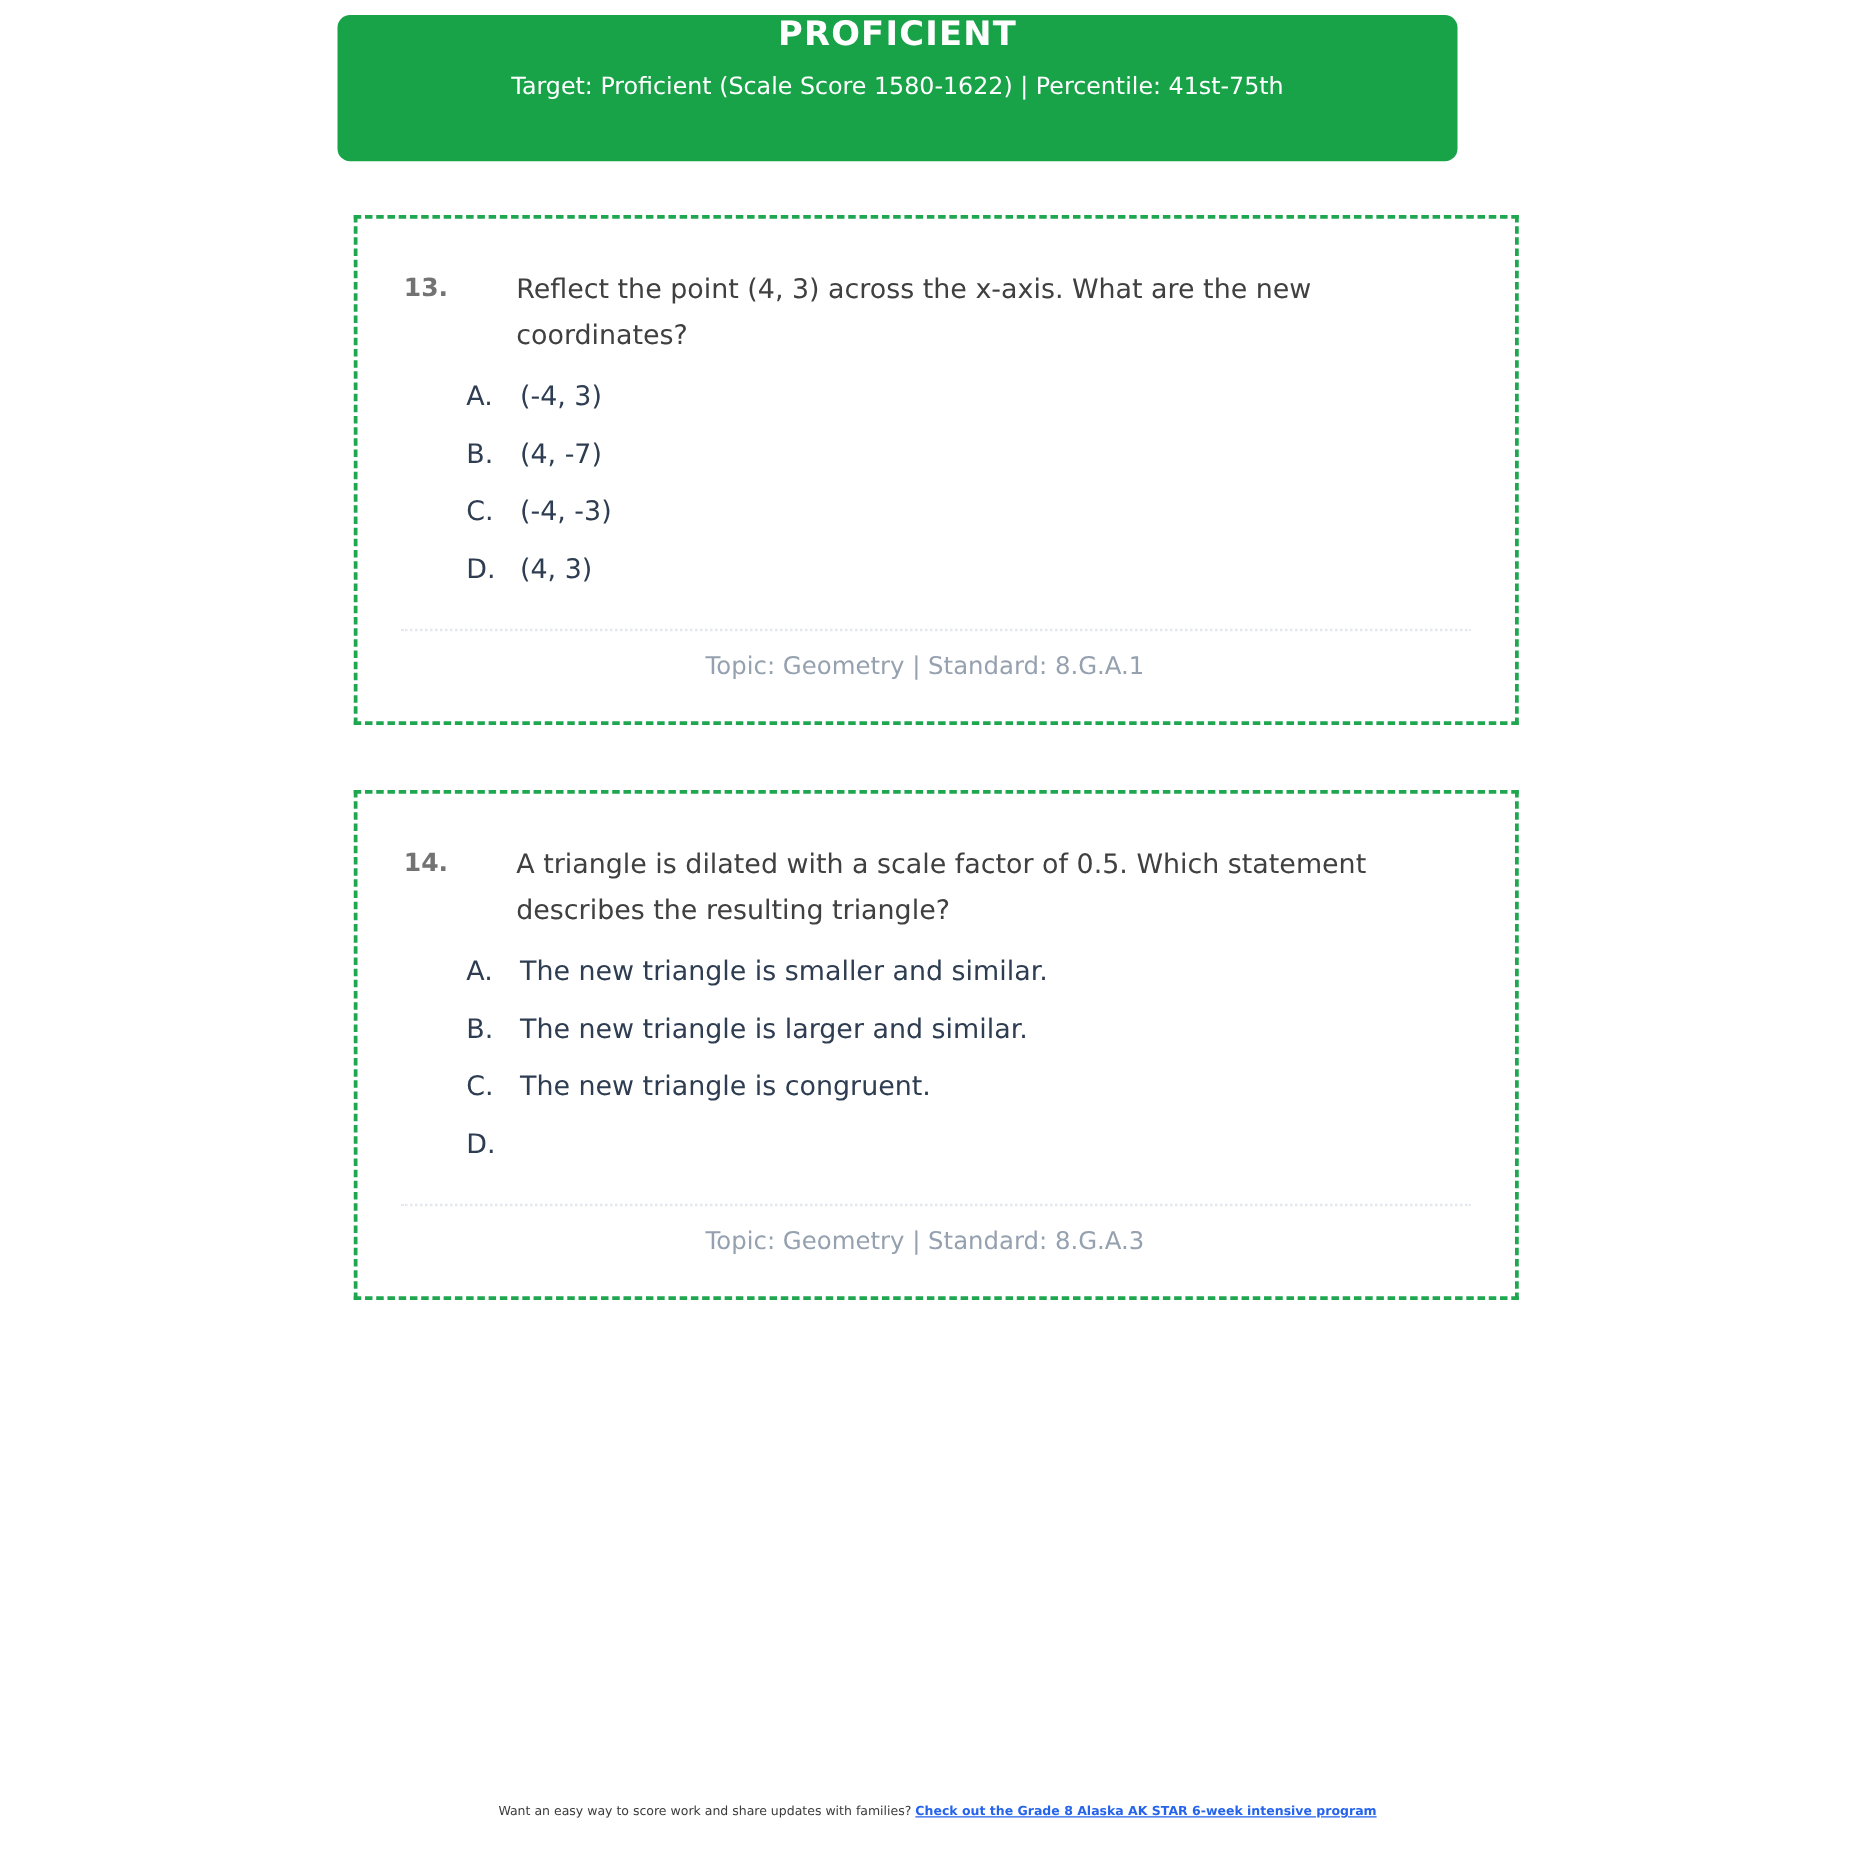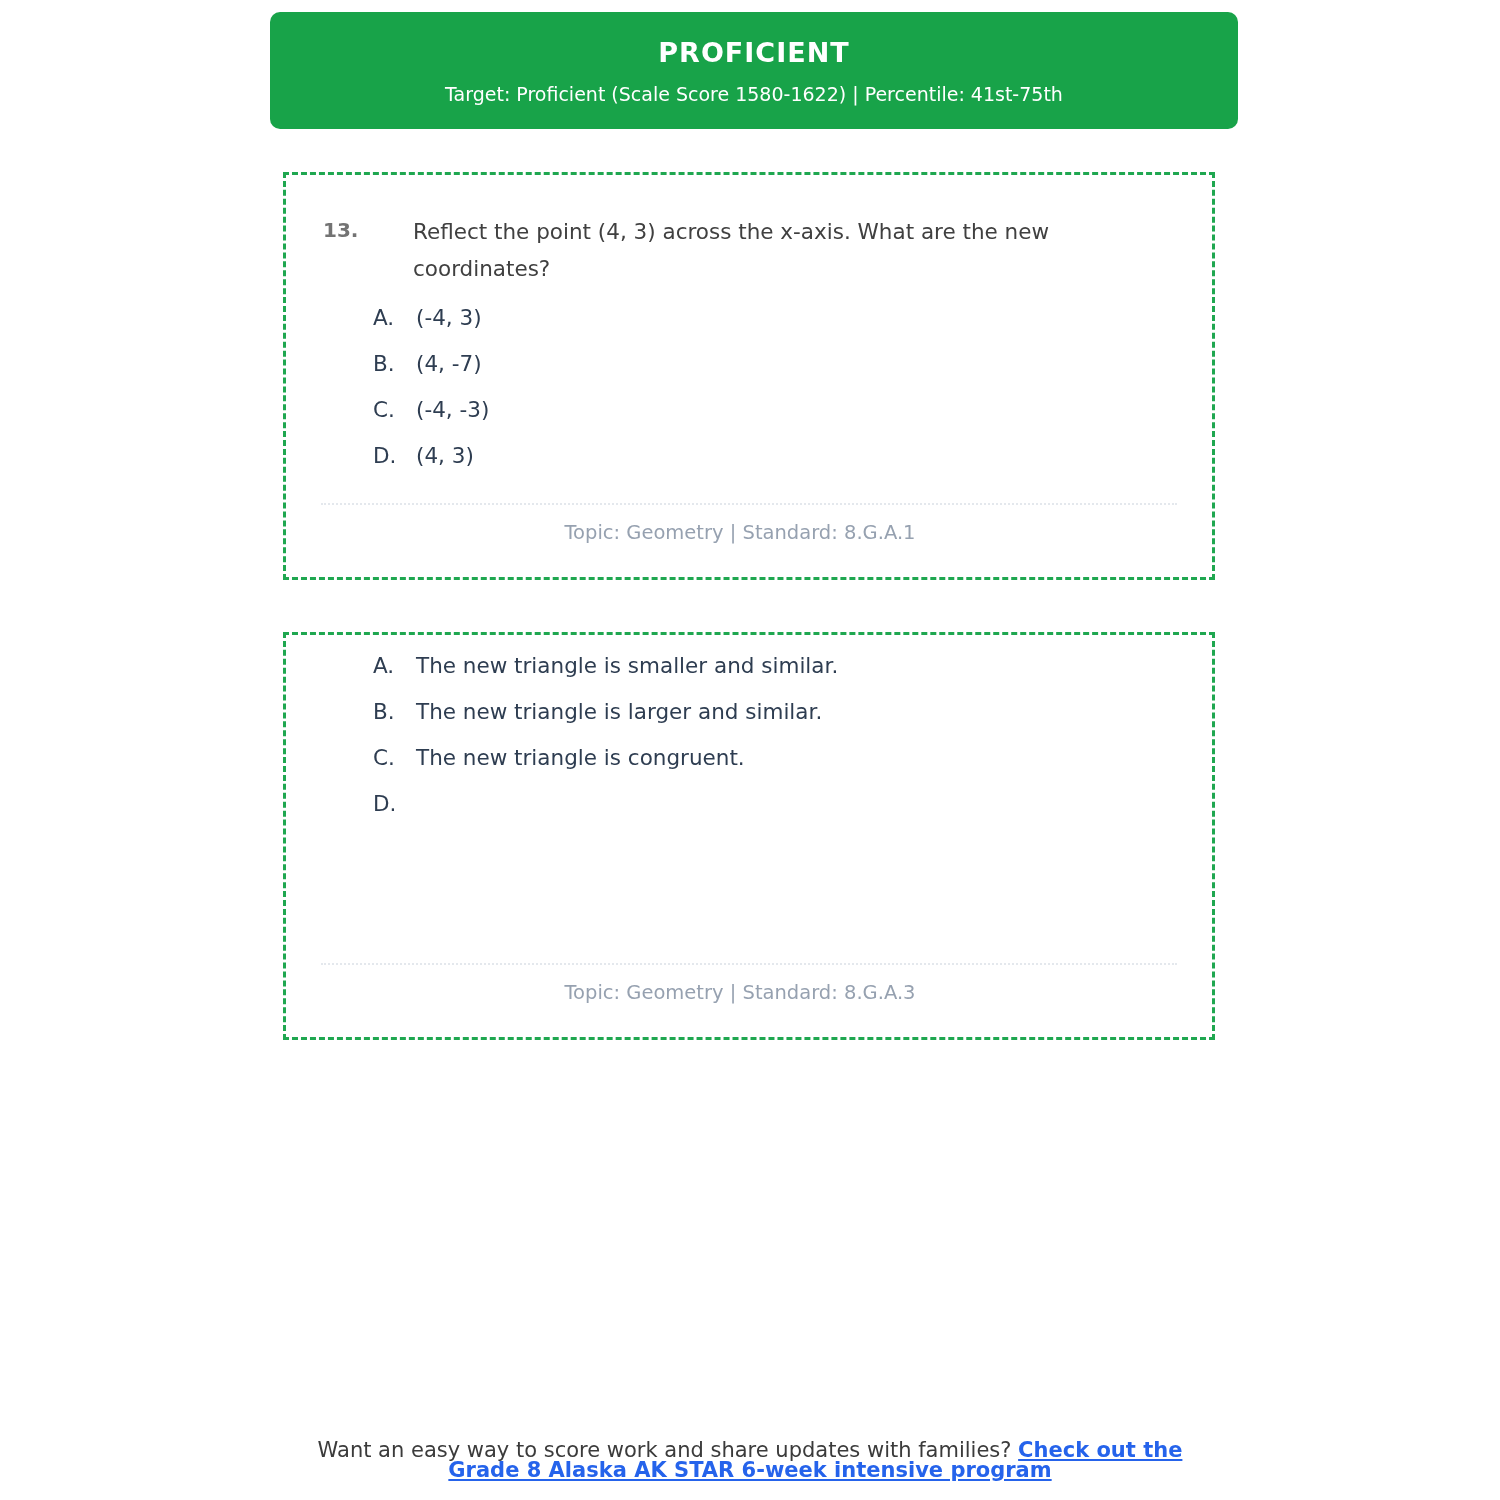--- a/index.html
+++ b/index.html
@@ -7,27 +7,27 @@
     width: 1500px; height: 1500px;
     background: #ffffff;
     font-family: "DejaVu Sans", "Liberation Sans", sans-serif;
     position: relative;
     overflow: hidden;
   }
   
   .banner {
     position: absolute;
     left: 270px; top: 12px;
-    width: 968px; height: 117px;
+    width: 896px; height: 117px;
     background: #18a349;
     border-radius: 10px;
     display: flex;
     flex-direction: column;
     align-items: center;
-    justify-content: center;
+    justify-content: flex-start;
     gap: 15px;
     color: #ffffff;
   }
   .banner-title {
     font-size: 27px;
     font-weight: 700;
     letter-spacing: 1px;
   }
   .banner-subtitle {
     font-size: 19px;
@@ -90,21 +90,21 @@
     text-align: center;
     font-size: 19.5px;
     color: #96a1b0;
   }
   
   .footer {
     position: absolute;
     left: 280px; top: 1440px;
     width: 940px;
     text-align: center;
-    font-size: 21px;
+    font-size: 10px;
     line-height: 20px;
     color: #3b3b3b;
   }
   .footer a, .footer .footer-link {
     color: #2563eb;
     font-weight: 700;
     text-decoration: underline;
     cursor: pointer;
   }
 </style>
@@ -137,20 +137,24 @@
     <div class="option">
       <span class="opt-letter">D.</span>
       <span>(4, 3)</span>
     </div>
   </div>
   <div class="divider"></div>
   <div class="topic-line">Topic: Geometry  |  Standard: 8.G.A.1</div>
 </div>
 
 <div class="card card-14">
+  <div class="q-row">
+    <div class="q-num">14.</div>
+    <div class="q-text">A triangle is dilated with a scale factor of 0.5. Which statement describes the resulting triangle?</div>
+  </div>
   <div class="options">
     <div class="option">
       <span class="opt-letter">A.</span>
       <span>The new triangle is smaller and similar.</span>
     </div>
     <div class="option">
       <span class="opt-letter">B.</span>
       <span>The new triangle is larger and similar.</span>
     </div>
     <div class="option">

